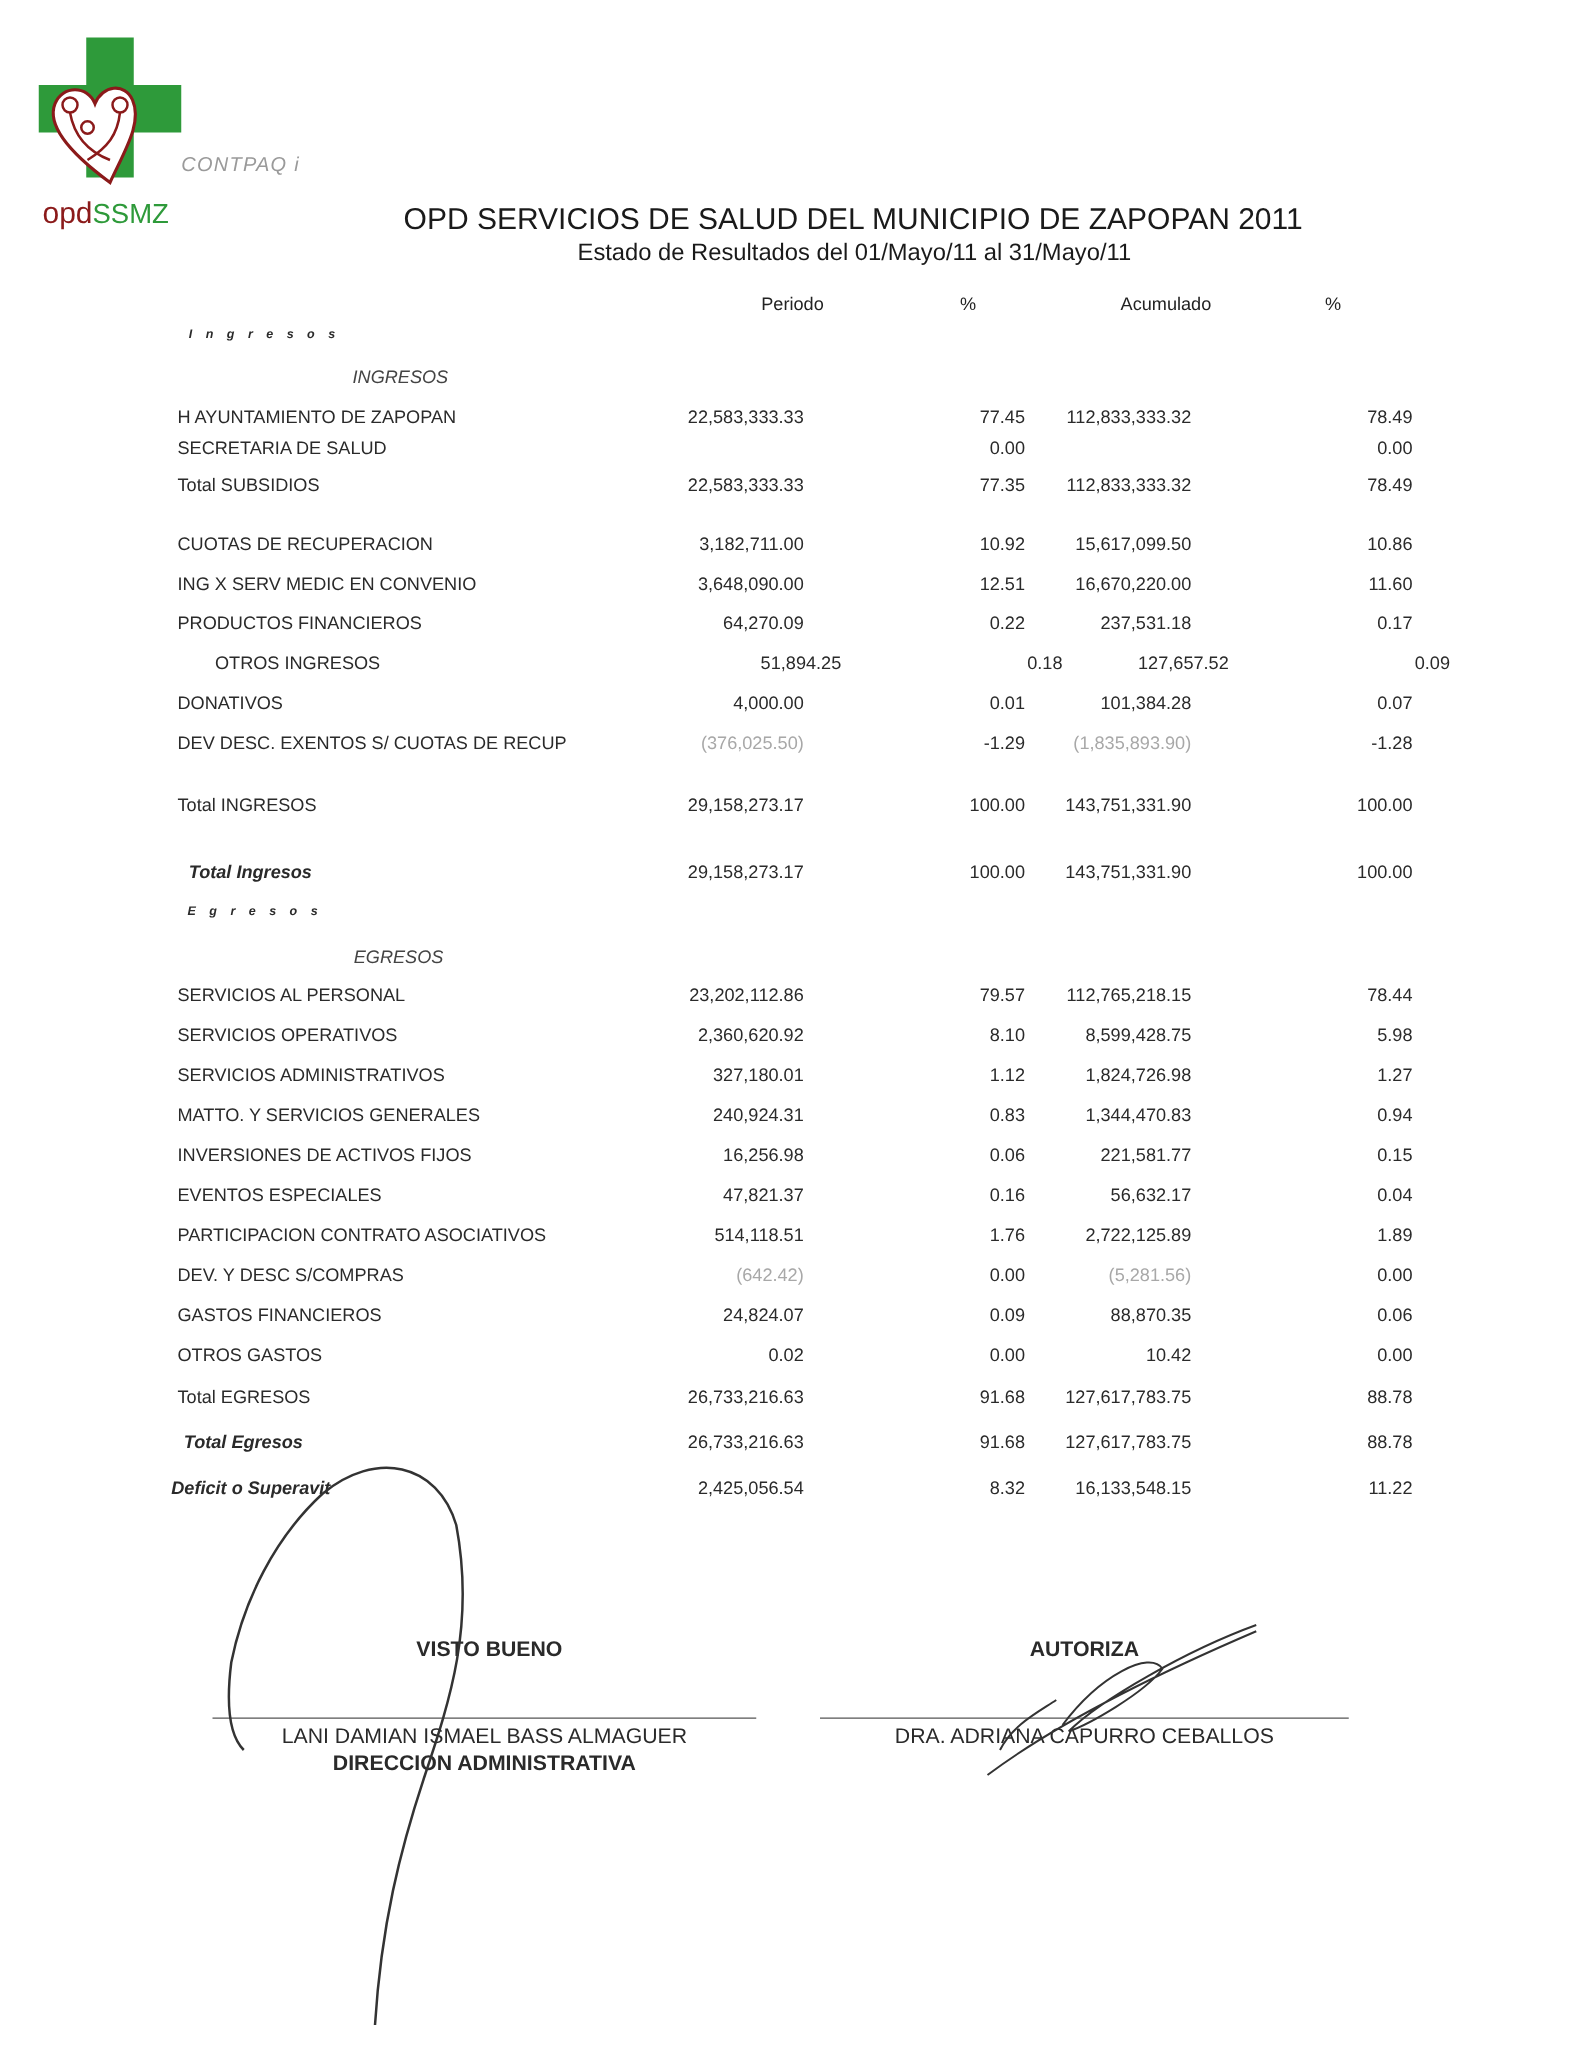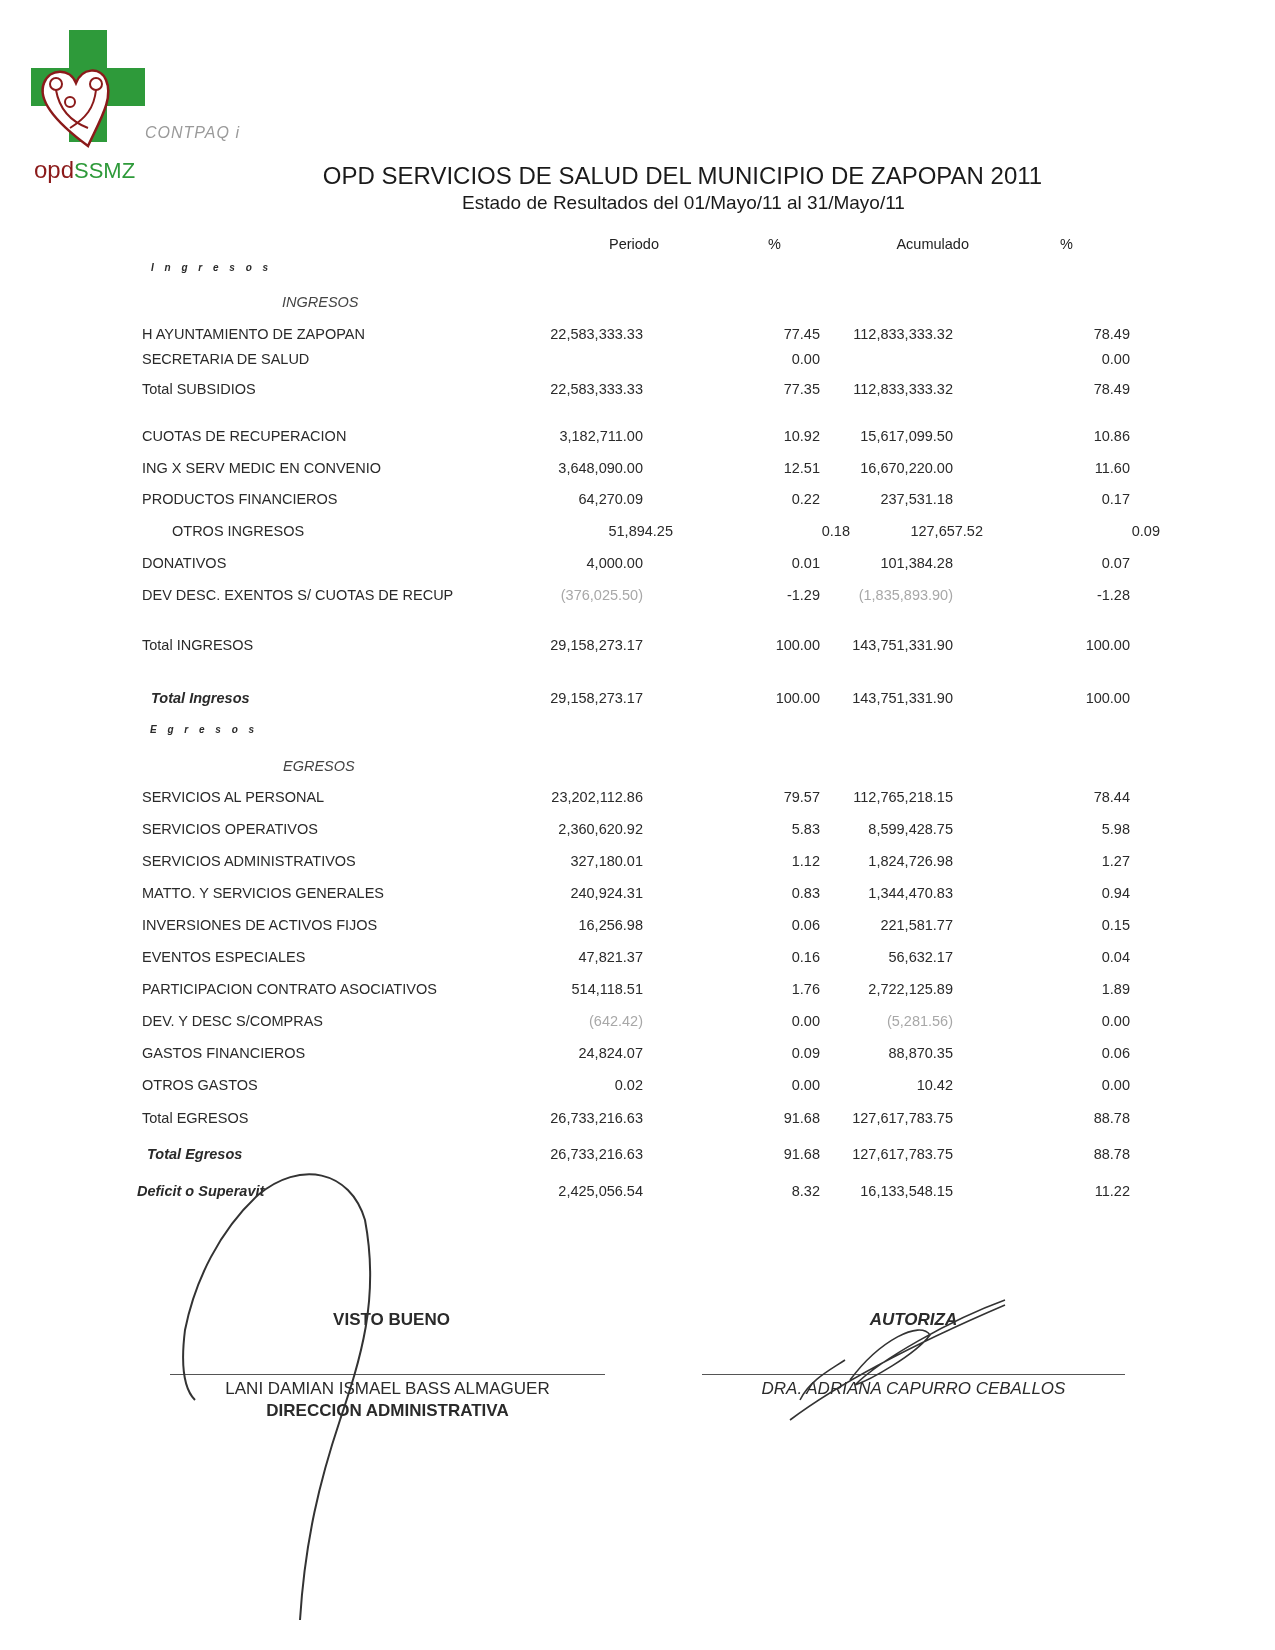--- a/index.html
+++ b/index.html
@@ -158,21 +158,21 @@
     <div class="row" style="top: 789px;">
       <span class="lbl">SERVICIOS AL PERSONAL</span>
       <span class="c1">23,202,112.86</span>
       <span class="c2">79.57</span>
       <span class="c3">112,765,218.15</span>
       <span class="c4">78.44</span>
     </div>
     <div class="row" style="top: 821px;">
       <span class="lbl">SERVICIOS OPERATIVOS</span>
       <span class="c1">2,360,620.92</span>
-      <span class="c2">5.83</span>
+      <span class="c2">8.10</span>
       <span class="c3">8,599,428.75</span>
       <span class="c4">5.98</span>
     </div>
     <div class="row" style="top: 853px;">
       <span class="lbl">SERVICIOS ADMINISTRATIVOS</span>
       <span class="c1">327,180.01</span>
       <span class="c2">1.12</span>
       <span class="c3">1,824,726.98</span>
       <span class="c4">1.27</span>
     </div>
@@ -250,21 +250,21 @@
   <span class="c4">11.22</span>
 </div>
 
 <div class="abs sig" style="left:170px; top:1310px; width:435px;">
   <div class="b" style="font-size:17px; padding-left:8px;">VISTO BUENO</div>
   <div class="sigline" style="margin-top:44px;"></div>
   <div style="margin-top:4px;">LANI DAMIAN ISMAEL BASS ALMAGUER</div>
   <div class="b" style="margin-top:2px;">DIRECCION ADMINISTRATIVA</div>
 </div>
 
-<div class="abs sig" style="left:702px; top:1310px; width:423px;font-style:italic;">
+<div class="abs sig" style="left:656px; top:1310px; width:423px;">
   <div class="b" style="font-size:17px;">AUTORIZA</div>
   <div class="sigline" style="margin-top:44px;"></div>
   <div style="margin-top:4px;">DRA. ADRIANA CAPURRO CEBALLOS</div>
 </div>
 
 <svg class="scribble" width="1275" height="1650">
   <path d="M258 1195 C300 1160 350 1170 365 1220 C380 1300 360 1360 340 1420 C320 1480 305 1540 300 1620 M258 1195 C220 1230 195 1280 185 1330 C180 1370 185 1390 195 1400" fill="none" stroke="#333" stroke-width="2"></path>
   <path d="M800 1400 C810 1380 830 1370 845 1360 M850 1380 C880 1340 920 1320 930 1335 C915 1355 870 1380 855 1385 C880 1360 950 1320 1005 1300 M790 1420 C830 1390 900 1350 1005 1305" fill="none" stroke="#333" stroke-width="1.6"></path>
 </svg>
 

